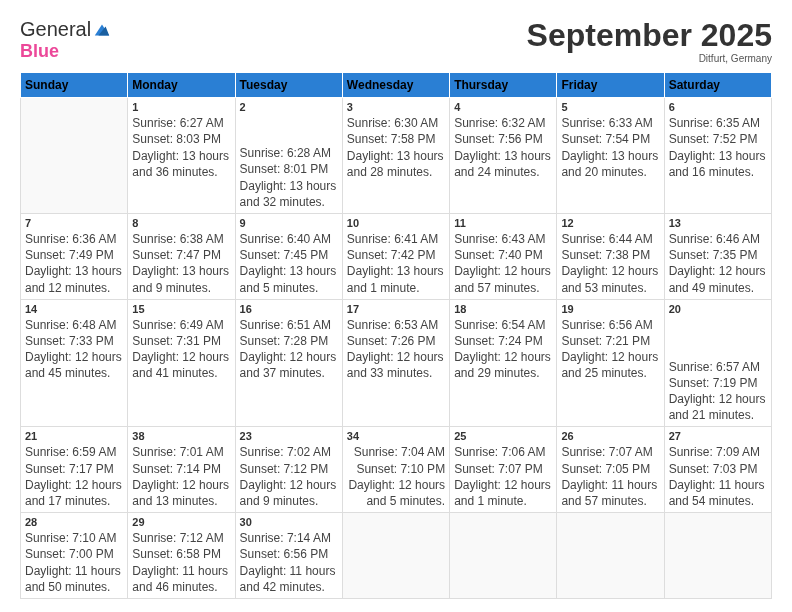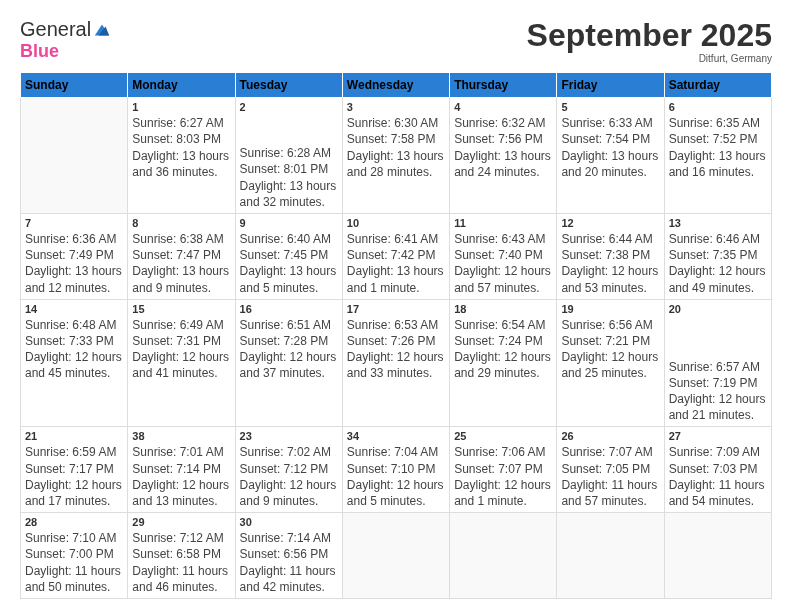--- a/index.html
+++ b/index.html
@@ -298,21 +298,21 @@
           </td>
           <td>
             <span class="day-number">23</span>
             <div class="day-info" style="white-space: pre-line;">Sunrise: 7:02 AM
 Sunset: 7:12 PM
 Daylight: 12 hours
 and 9 minutes.</div>
           </td>
           <td>
             <span class="day-number">34</span>
-            <div class="day-info" style="white-space: pre-line;">Sunrise: 7:04 AM
+            <div class="day-info" style="white-space: pre-line; text-align: right;">Sunrise: 7:04 AM
 Sunset: 7:10 PM
 Daylight: 12 hours
 and 5 minutes.</div>
           </td>
           <td>
             <span class="day-number">25</span>
             <div class="day-info" style="white-space: pre-line;">Sunrise: 7:06 AM
 Sunset: 7:07 PM
 Daylight: 12 hours
 and 1 minute.</div>

